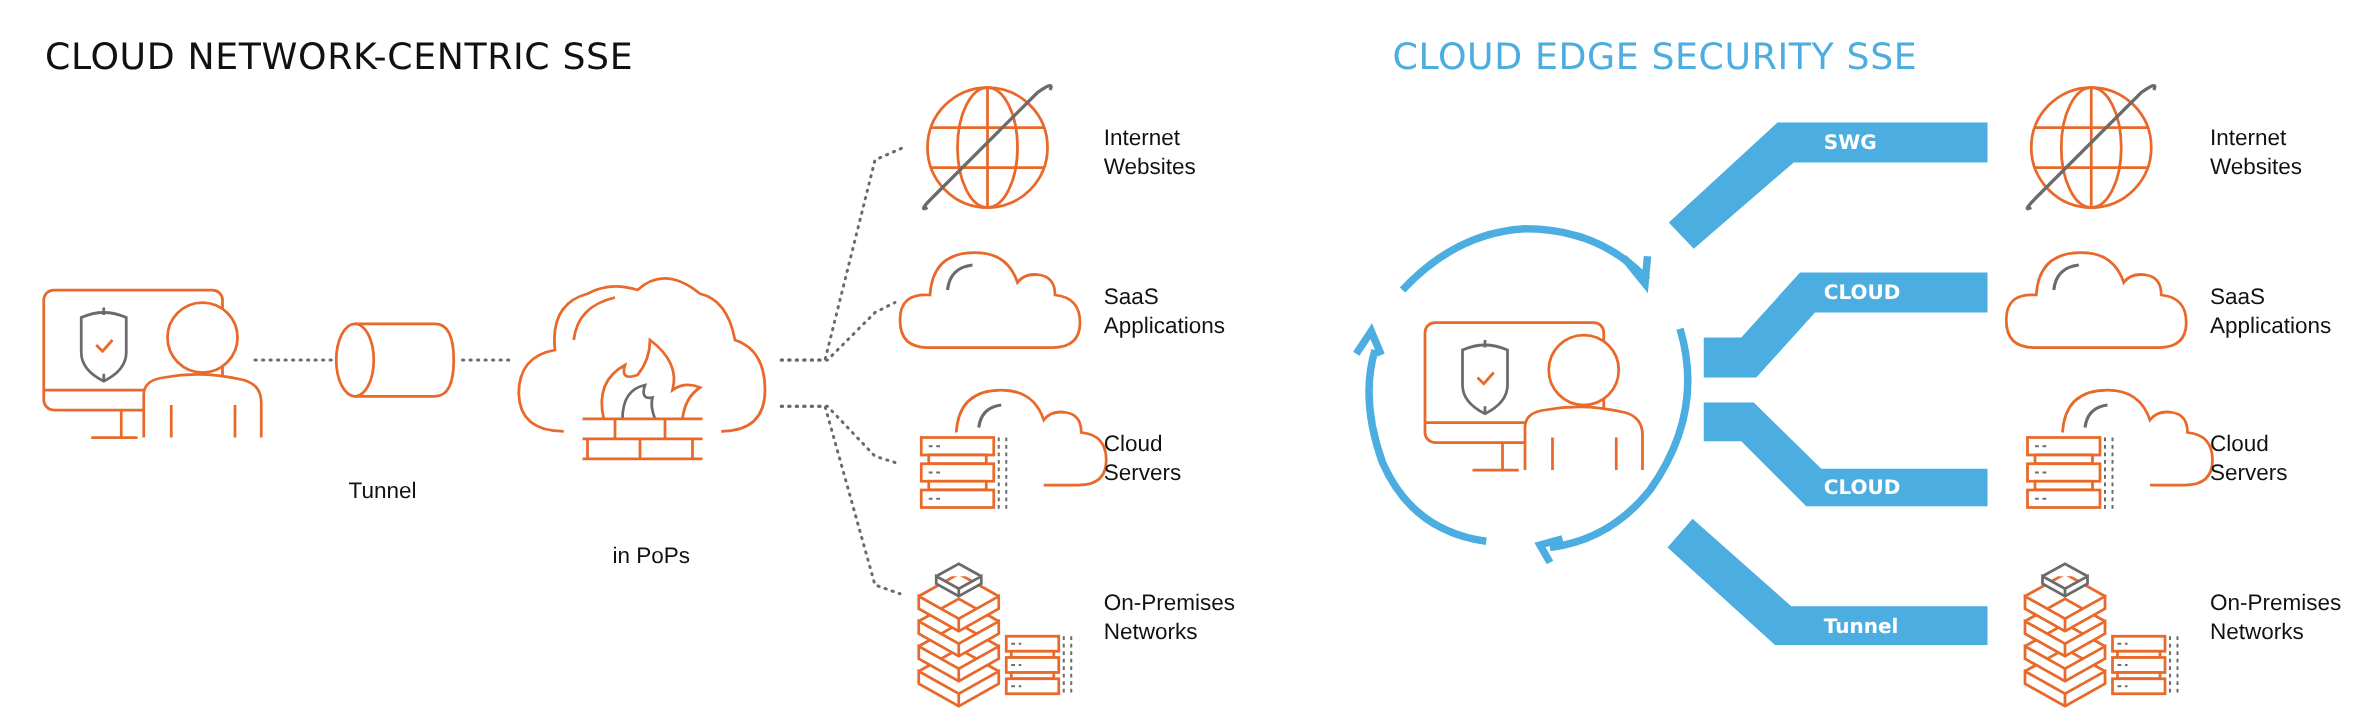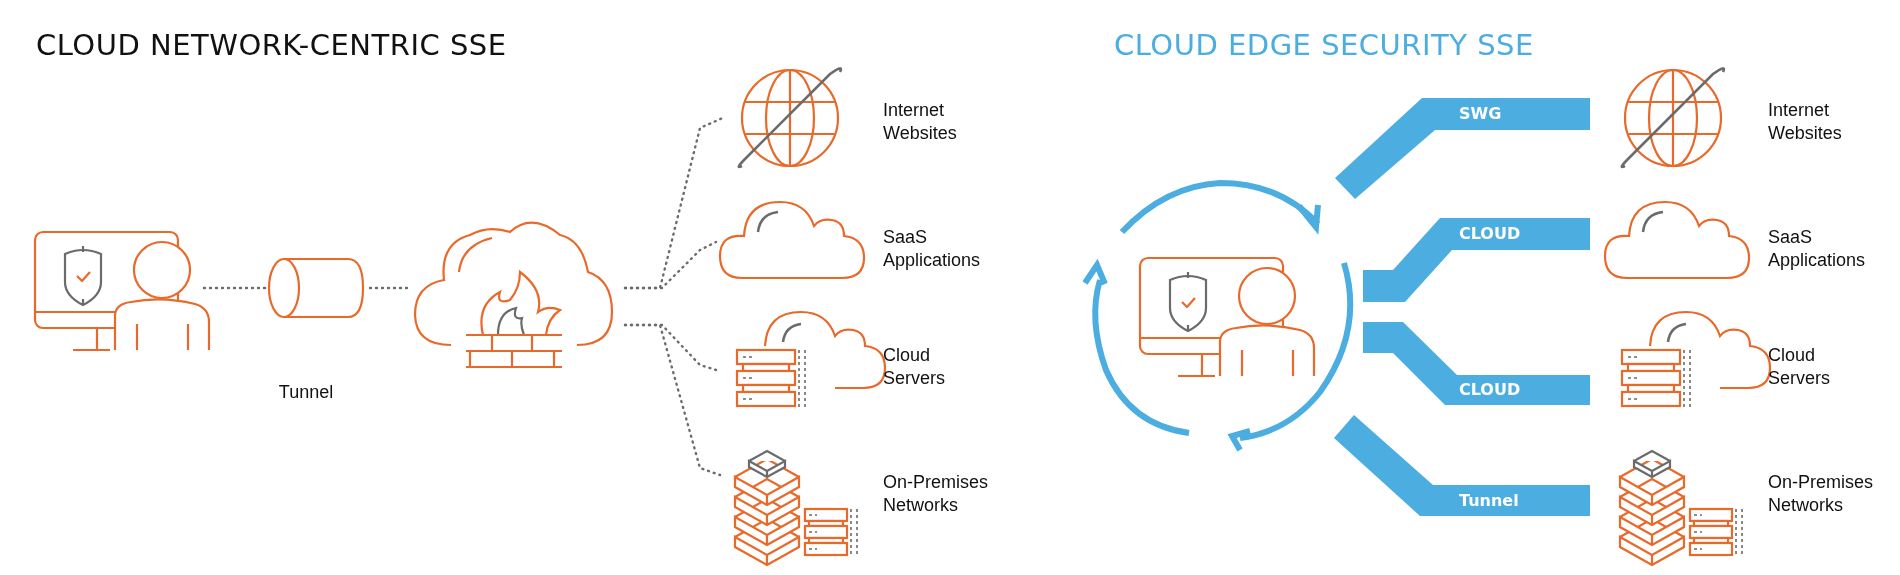--- a/index.html
+++ b/index.html
@@ -156,20 +156,21 @@
   </g>
 
   <use href="#globe" x="1673" y="118"></use>
   <use href="#cloud" x="1677" y="240"></use>
   <use href="#cloud-server" x="1680" y="354"></use>
   <use href="#onprem" x="1652" y="497"></use>
 </svg>
 
 <div class="lbl center" style="left:256px; top:337px; width:100px;">Tunnel</div>
 <div class="lbl center" style="left:416px; top:389px; width:210px;">
+  <div>in PoPs</div>
 </div>
 
 <div class="lbl" style="left:883px; top:99px;">
   <div>Internet</div>
   <div>Websites</div>
 </div>
 <div class="lbl" style="left:883px; top:226px;">
   <div>SaaS</div>
   <div>Applications</div>
 </div>

